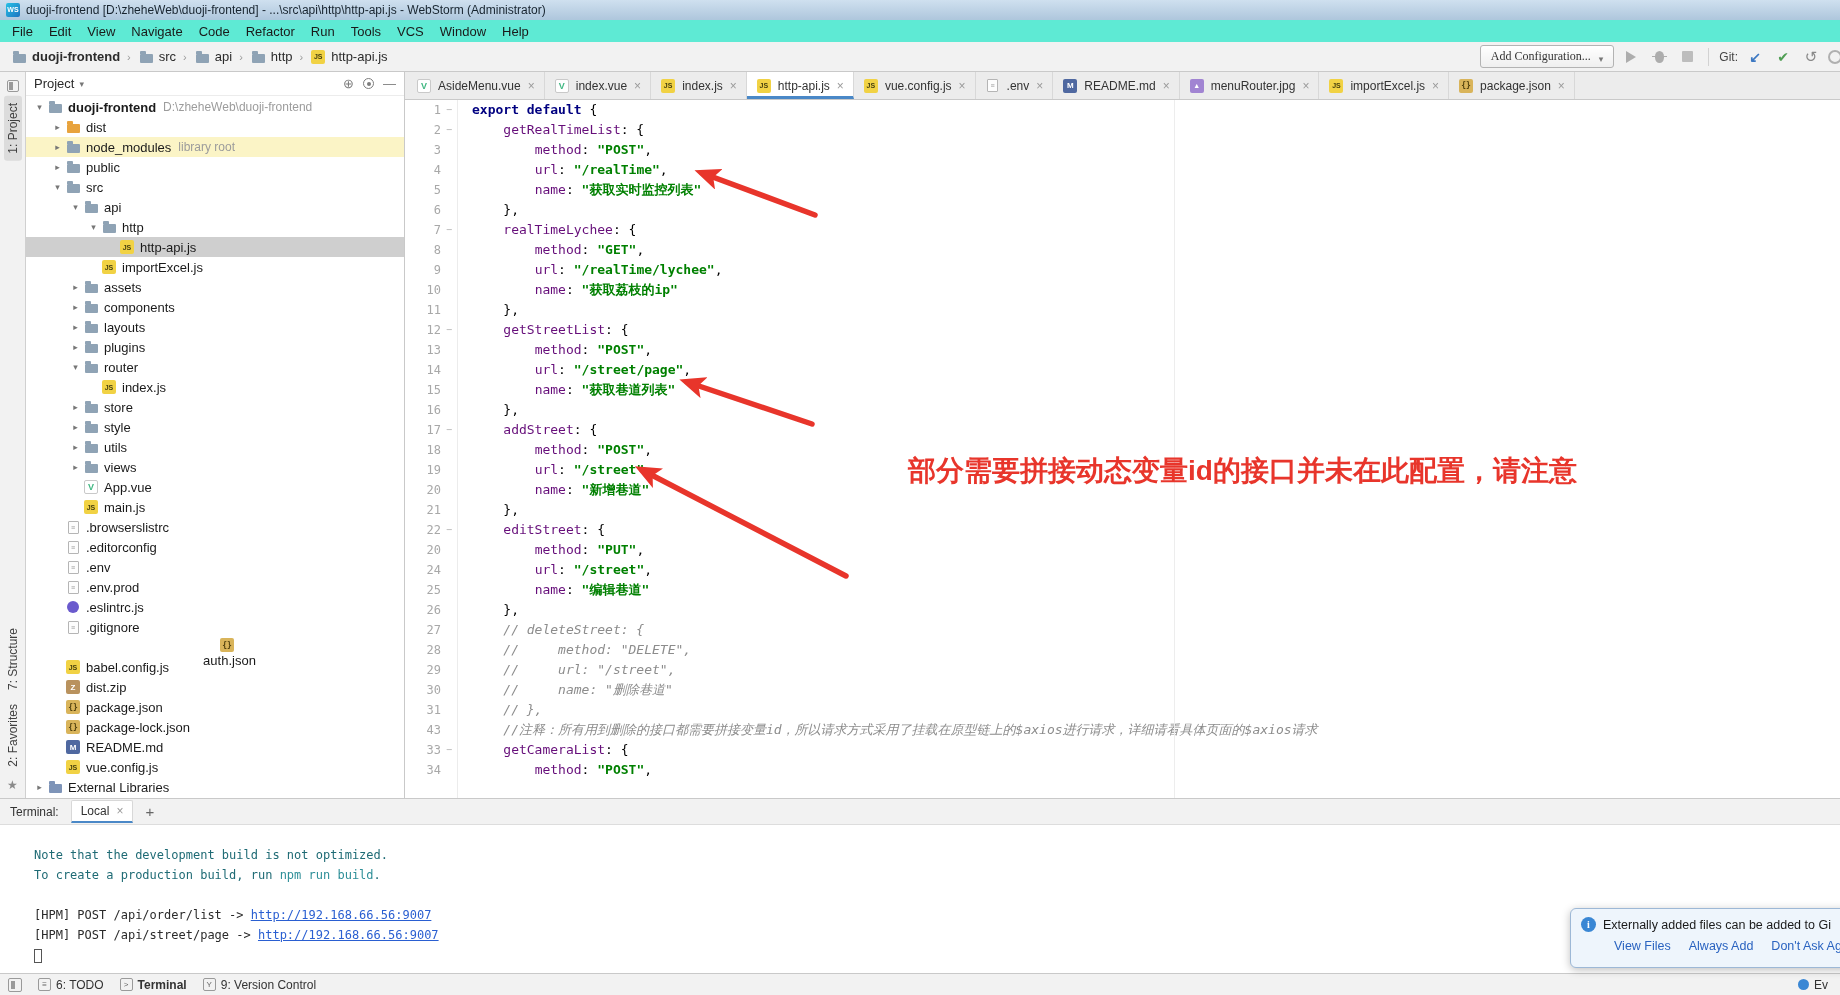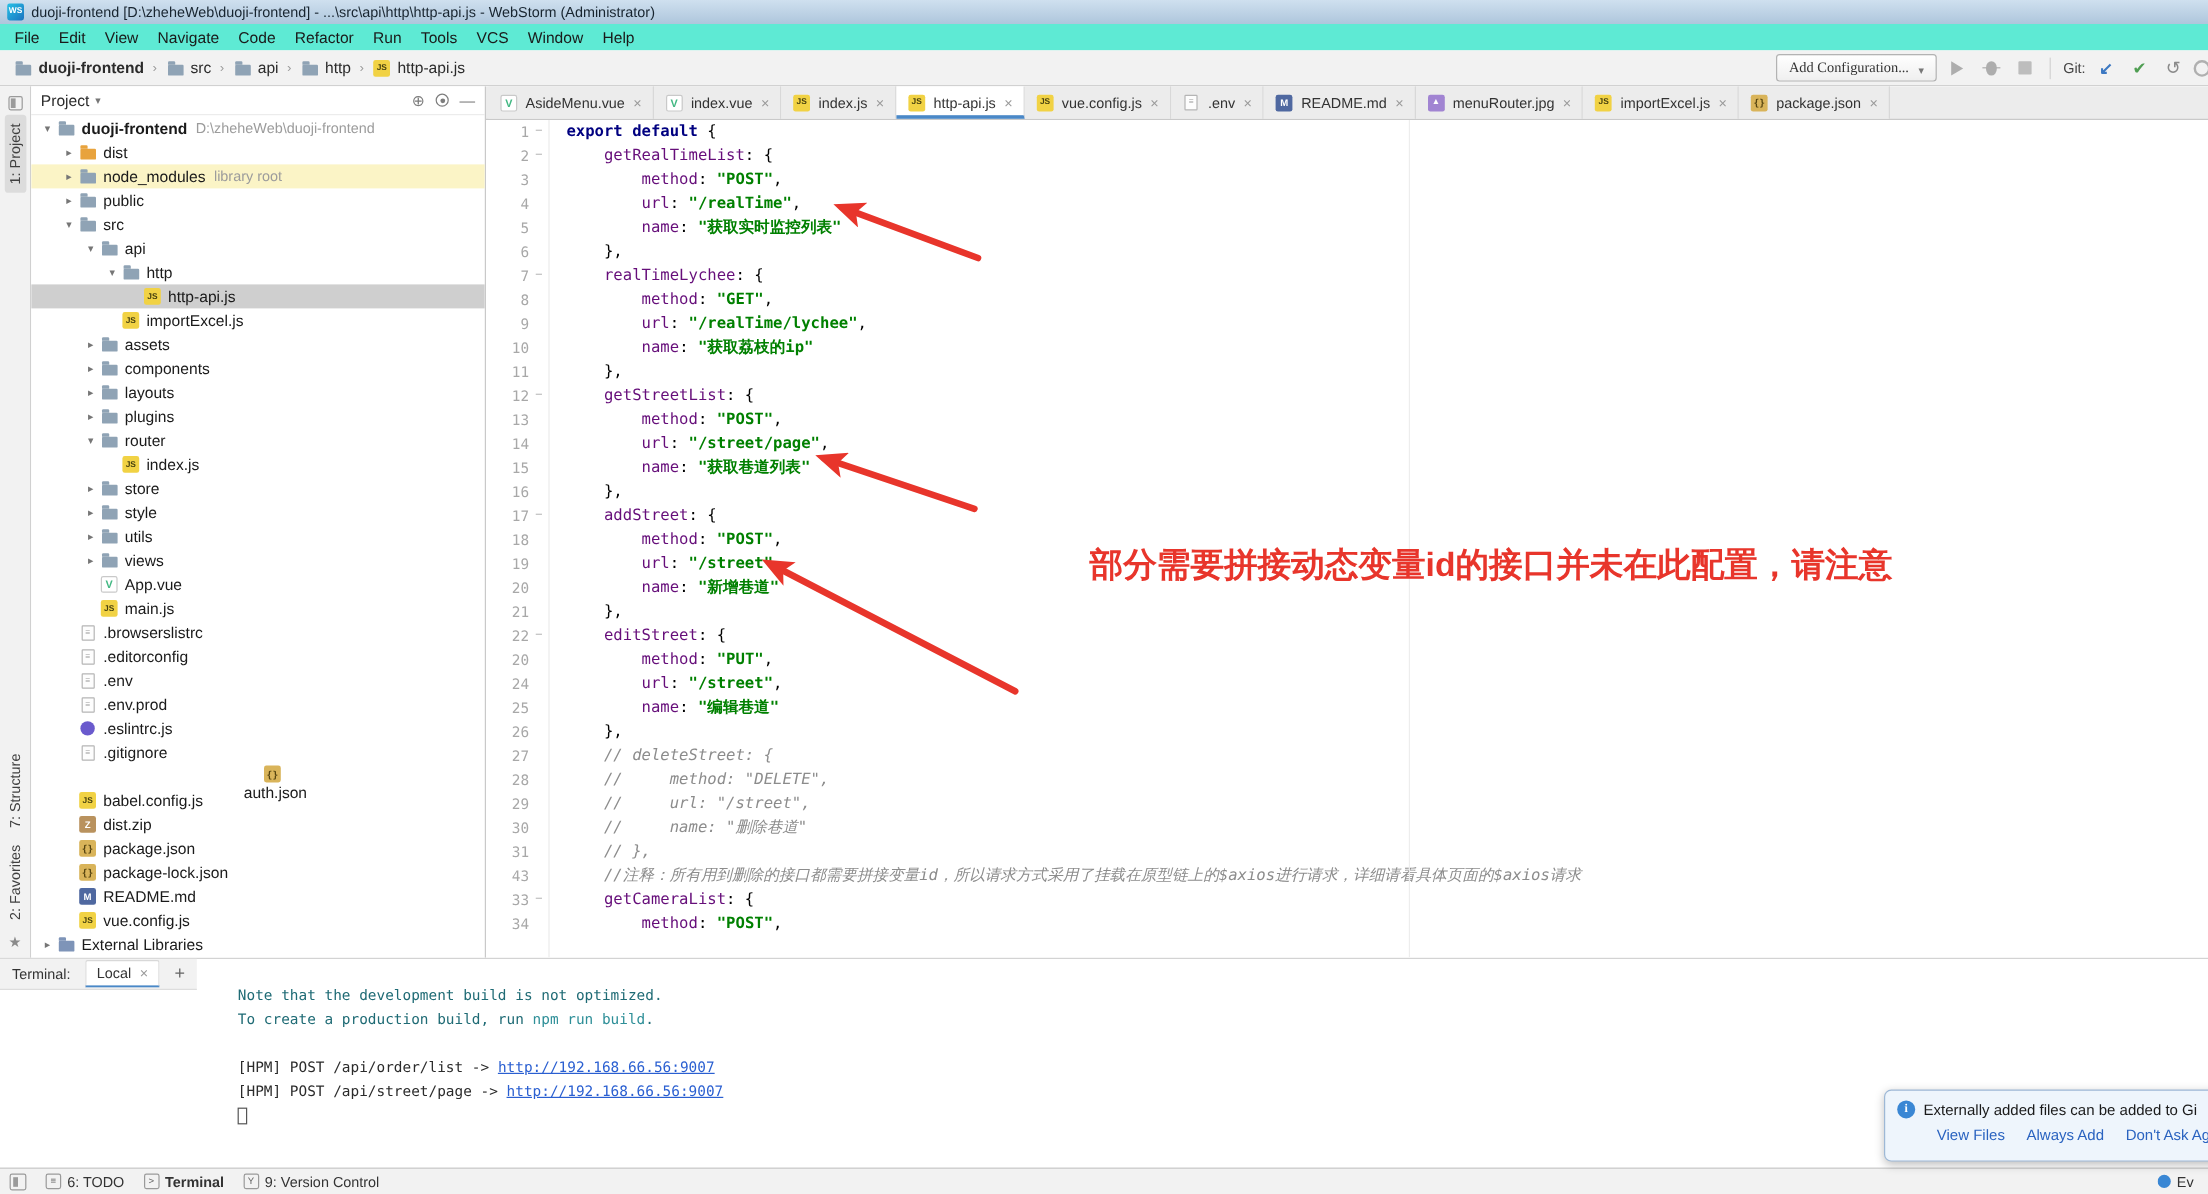--- a/index.html
+++ b/index.html
@@ -117,21 +117,21 @@
   .tok-pr{color:#660e7a;}
   .tok-s{color:#008000;font-weight:bold;}
   .tok-c{color:#8c8c8c;font-style:italic;}
   .tok-pl{color:#000;}
 
   
   #arrow-svg{position:absolute;left:0;top:0;width:1840px;height:995px;pointer-events:none;z-index:50;}
   .red-note{position:absolute;z-index:60;font-size:28px;font-weight:bold;white-space:nowrap;}
 
   
-  .terminal{height:175px;border-top:1px solid #c9c9c9;display:flex;background:#fff;}
+  .terminal{height:175px;border-top:1px solid #c9c9c9;display:flex;flex-direction:column;background:#fff;}
   .term-header{height:26px;background:#f2f2f2;border-bottom:1px solid #ddd;display:flex;align-items:center;
     gap:12px;padding:0 10px;font-size:12px;color:#333;flex:none;}
   .term-tab{display:flex;align-items:center;gap:7px;padding:3px 9px;background:#fff;border:1px solid #d8d8d8;
     border-bottom:2px solid #4a88c7;border-radius:2px 2px 0 0;}
   .term-tab .close{color:#9a9a9a;}
   .term-plus{color:#666;font-size:15px;}
   .term-body{flex:1;font-family:"DejaVu Sans Mono","Liberation Mono",monospace;font-size:12px;
     line-height:20px;padding:20px 0 0 34px;color:#2b2b2b;overflow:hidden;}
   .tline{height:20px;white-space:pre;}
   .tt-i{color:#1f6b75;}

